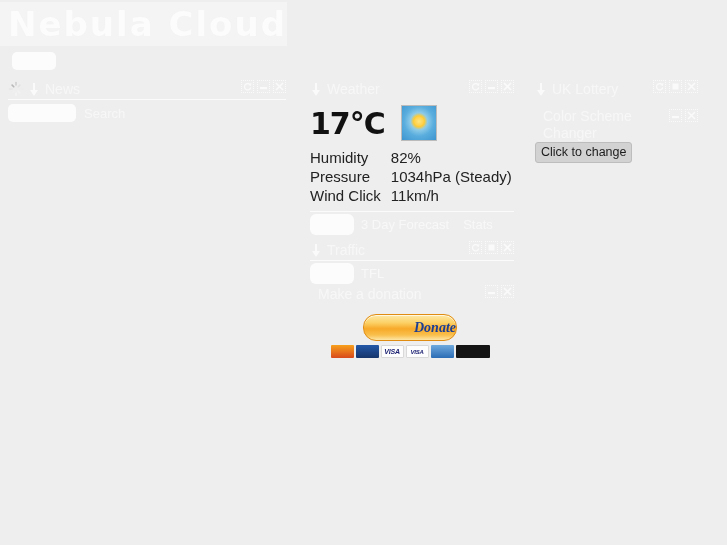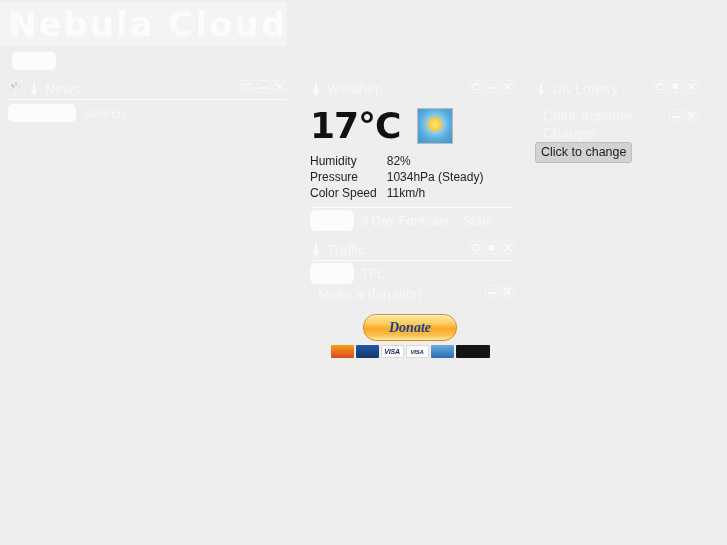--- a/index.html
+++ b/index.html
@@ -187,36 +187,36 @@
   }
 
   
   .weather-main {
     display: flex;
     align-items: center;
     margin-top: 6px;
     gap: 16px;
   }
   .temp {
-    font-size: 36px;
+    font-size: 30px;
     font-weight: bold;
     color: #111;
     font-family: "DejaVu Sans", sans-serif;
     letter-spacing: -1px;
   }
   .weather-icon {
     width: 36px;
     height: 36px;
     border: 1px solid #bbb;
     background: radial-gradient(circle at 50% 45%, #ffe680 0%, #ffd24d 17%, #ffcc33 21%, #8ecbe8 34%, #5aaede 58%, #3d95cf 100%);
     box-sizing: border-box;
   }
   .weather-table {
     margin-top: 7px;
-    font-size: 12px;
+    font-size: 15px;
     color: #222;
     border-collapse: collapse;
   }
   .weather-table td { padding: 1px 0; vertical-align: top; }
   .weather-table td.k { padding-right: 10px; white-space: nowrap; }
   .weather-table td.v { white-space: nowrap; }
 
   
   .donate-wrap { margin-top: 10px; text-align: center; width: 200px; }
   .donate-btn {
@@ -225,21 +225,21 @@
     height: 25px;
     border-radius: 13px;
     background: linear-gradient(#fde8a8 0%, #fcd063 32%, #f7a929 55%, #f9bf4c 80%, #fde6a6 100%);
     border: 1px solid #e08c12;
     box-shadow: inset 0 1px 0 #fff7df;
     color: #1c3f94;
     font-style: italic;
     font-weight: bold;
     font-size: 14px;
     line-height: 25px;
-    text-align: center;
+    text-align: right;
     cursor: pointer;
     font-family: "Liberation Serif", serif;
   }
   .cards {
     margin-top: 4px;
     display: flex;
     gap: 2px;
     justify-content: center;
     align-items: center;
   }
@@ -375,21 +375,21 @@
       <tbody>
         <tr>
           <td class="k">Humidity</td>
           <td class="v">82%</td>
         </tr>
         <tr>
           <td class="k">Pressure</td>
           <td class="v">1034hPa (Steady)</td>
         </tr>
         <tr>
-          <td class="k">Color Speed</td>
+          <td class="k">Wind Click</td>
           <td class="v">11km/h</td>
         </tr>
       </tbody>
     </table>
 
     <div class="hr" style="margin-top:6px;"></div>
     <div class="tab-row">
       <span class="tab active"></span>
       <span class="tab">3 Day Forecast</span>
       <span class="tab">Stats</span>

